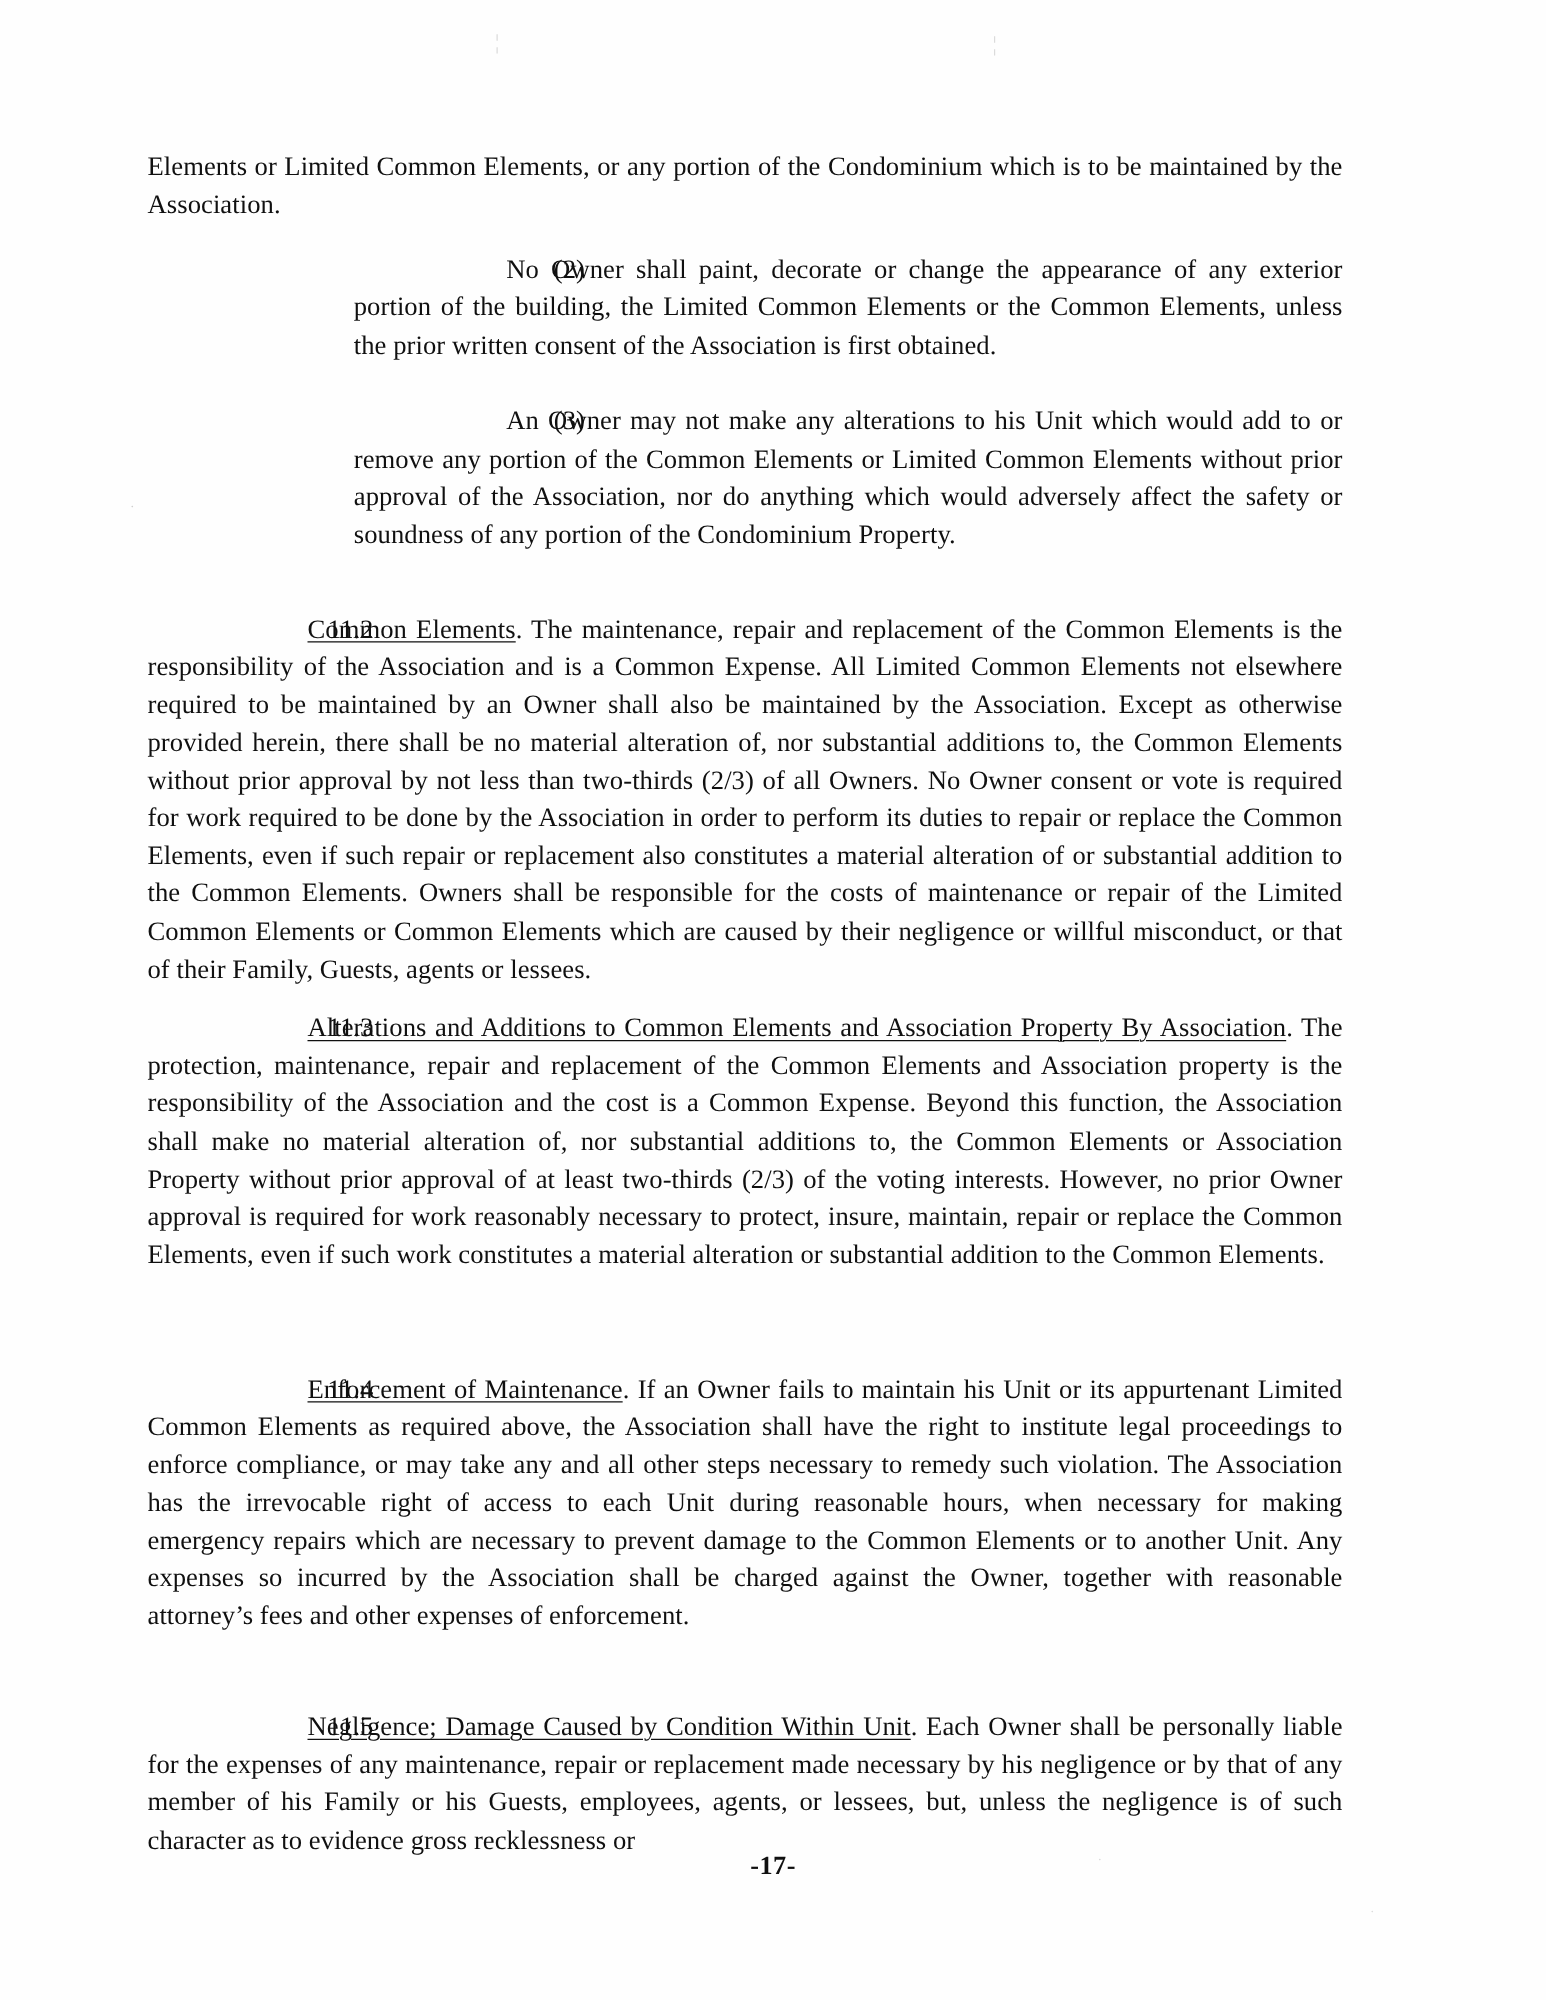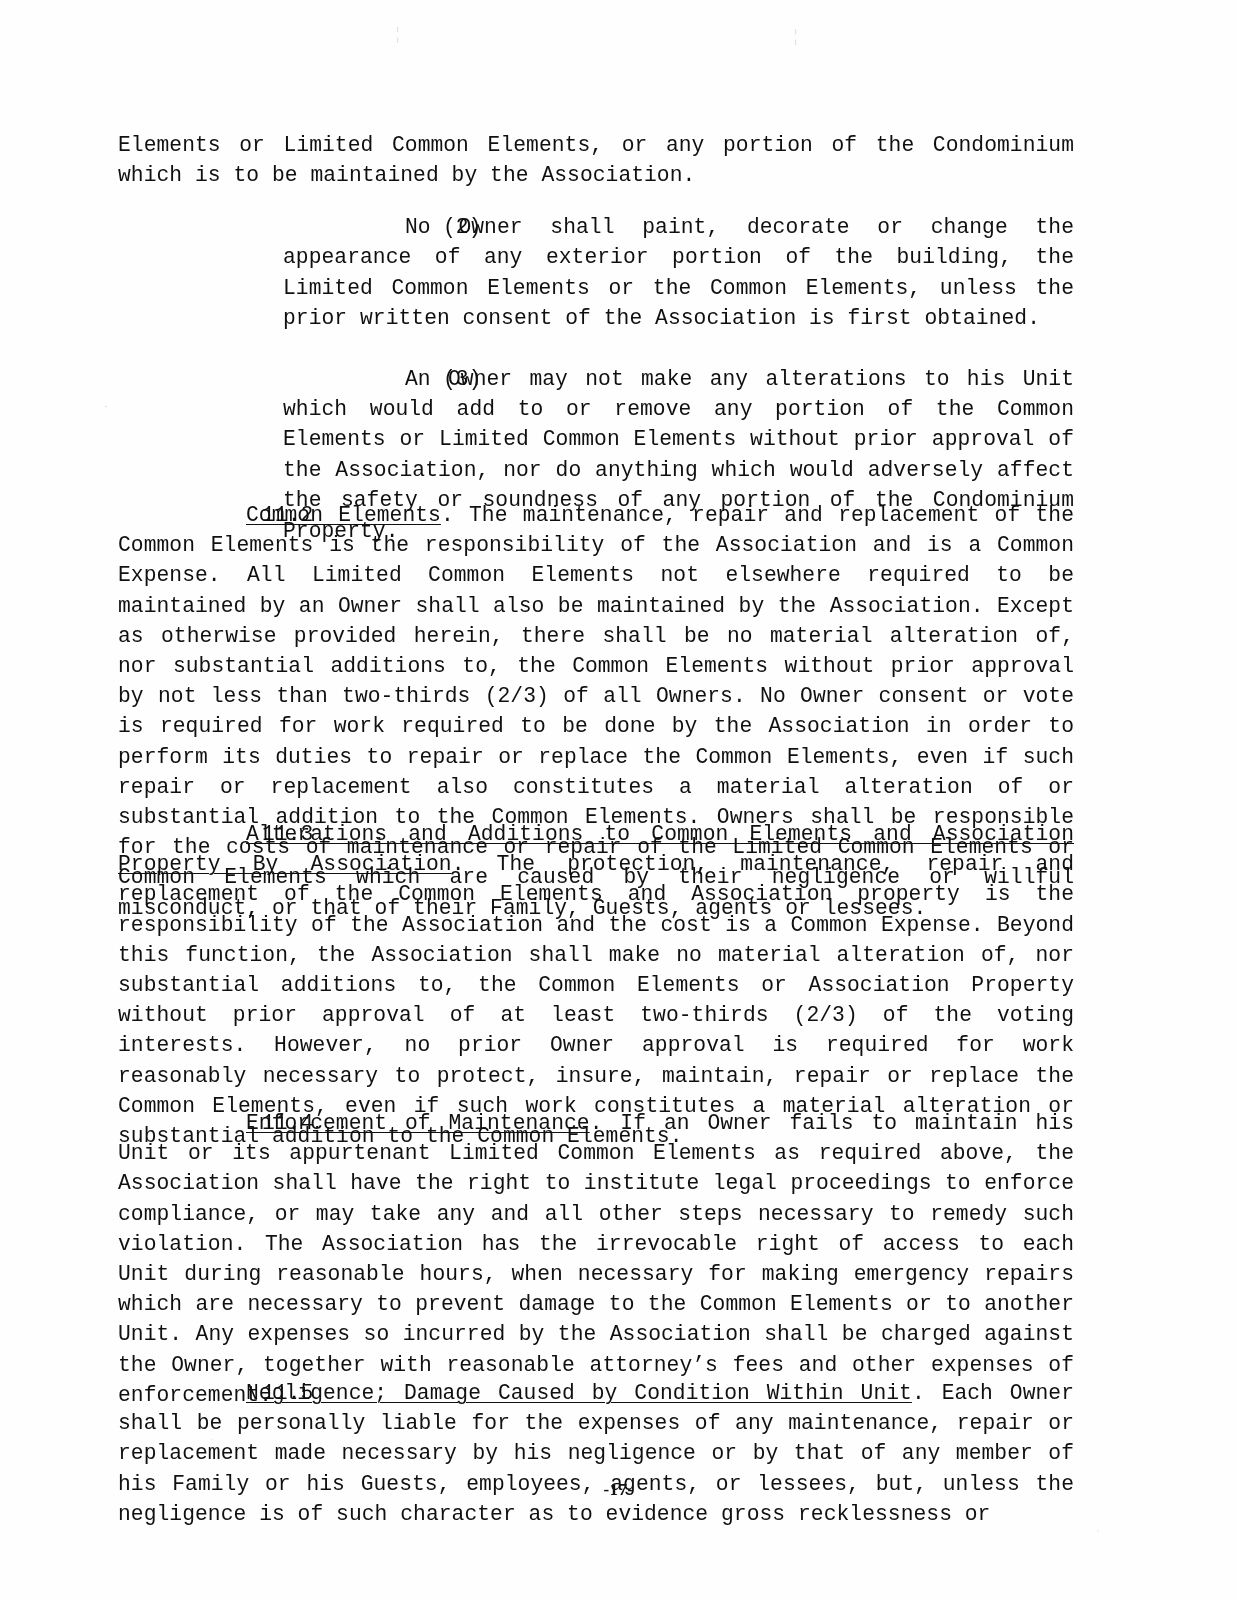--- a/index.html
+++ b/index.html
@@ -37,27 +37,26 @@
   .artifact.a5 { left: 1096px; top: 1524px; font-size: 11px; color: #dcdcdc; }
   .artifact.a6 { left: 210px; top: 1434px; font-size: 10px; color: #dedede; }
 
   .body-block {
     position: absolute;
     left: 118px;
     width: 956px;
   }
 
   p.para {
-    margin: 12px 0 0 0;
+    margin: 0 0 0 0;
     text-align: justify;
     text-justify: inter-word;
     font-size: 21.3px;
     line-height: 30.2px;
     letter-spacing: 0.05px;
-    font-family: Liberation Mono, monospace;
   }
 
   
   .sub-block {
     position: absolute;
     left: 283px;
     width: 791px;
   }
   .sub-block p.para { font-size: 21.3px; line-height: 30.4px; }
 
@@ -72,21 +71,21 @@
     text-underline-offset: 3px;
     text-decoration-thickness: 1.4px;
   }
 
   .page-number {
     position: absolute;
     left: 0;
     right: 0;
     top: 1480px;
     text-align: center;
-    font-size: 17px;
+    font-size: 21px;
     font-weight: 700;
     letter-spacing: 0.4px;
   }
 
   
   #blk-lead   { top: 118px; }
   #blk-subs   { top: 200px; }
   #blk-112    { top: 488px; }
   #blk-113    { top: 807px; }
   #blk-114    { top: 1096px; }

